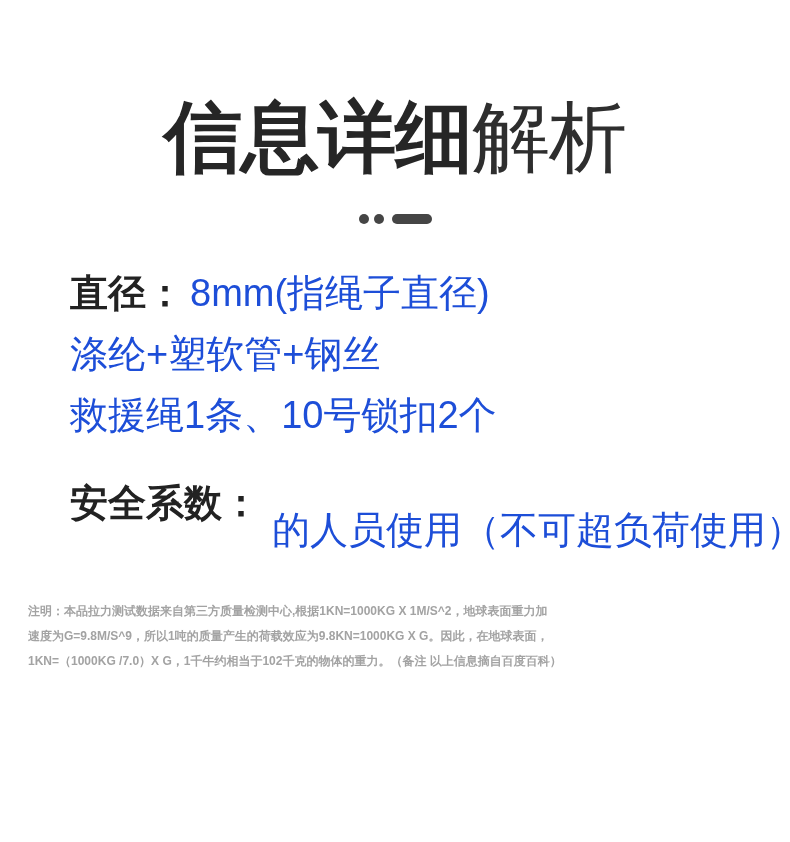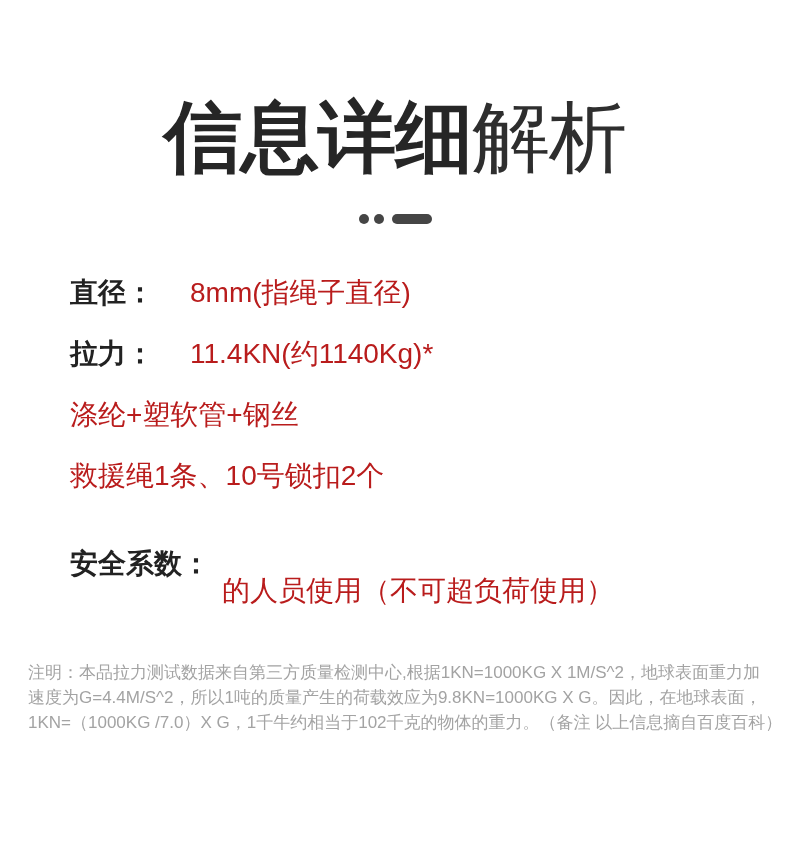--- a/index.html
+++ b/index.html
@@ -48,50 +48,51 @@
   }
 
   .specs {
     margin-top: 52px;
     padding-left: 70px;
     padding-right: 30px;
   }
   .spec-row {
     display: flex;
     align-items: flex-start;
-    font-size: 28px;
+    font-size: 38px;
     line-height: 34px;
     margin-bottom: 27px;
     white-space: nowrap;
   }
   .spec-label {
     font-weight: 800;
     color: #222222;
     min-width: 120px;
     flex-shrink: 0;
   }
   .spec-row-safety .spec-label { }
   .spec-value {
-    color: #b91c1c;
+    color: #1d4ed8;
     font-weight: 400;
   }
   .spec-value .line2 {
     display: block;
     margin-top: 27px;
     margin-left: 12px;
   }
 
   .note {
     margin-top: 52px;
     margin-left: 28px;
     width: 738px;
-    font-size: 17px;
+    font-size: 12px;
     line-height: 25px;
     color: #a3a3a3;
     letter-spacing: 0;
+    font-weight: bold;
   }
   .note-line { white-space: nowrap; }
 </style>
 </head>
 <body>
 
 <div class="page">
 
   <h1 class="title">
     <span class="title-bold">信息详细</span><span class="title-light">解析</span>
@@ -103,24 +104,20 @@
     <span class="bar"></span>
   </div>
 
   <div class="specs">
 
     <div class="spec-row">
       <div class="spec-label">直径：</div>
       <div class="spec-value">8mm(指绳子直径)</div>
     </div>
 
-    <div class="spec-row">
-      <div class="spec-label">拉力：</div>
-      <div class="spec-value">11.4KN(约1140Kg)*</div>
-    </div>
 
     <div class="spec-row">
       <div class="spec-value">涤纶+塑软管+钢丝</div>
     </div>
 
     <div class="spec-row">
       <div class="spec-value">救援绳1条、10号锁扣2个</div>
     </div>
 
     <div class="spec-row">
@@ -130,17 +127,17 @@
       <div class="spec-label">安全系数：</div>
       <div class="spec-value">
         <span class="line2">的人员使用（不可超负荷使用）</span>
       </div>
     </div>
 
   </div>
 
   <div class="note">
     <div class="note-line">注明：本品拉力测试数据来自第三方质量检测中心,根据1KN=1000KG X 1M/S^2，地球表面重力加</div>
-    <div class="note-line">速度为G=4.4M/S^2，所以1吨的质量产生的荷载效应为9.8KN=1000KG X G。因此，在地球表面，</div>
+    <div class="note-line">速度为G=9.8M/S^9，所以1吨的质量产生的荷载效应为9.8KN=1000KG X G。因此，在地球表面，</div>
     <div class="note-line">1KN=（1000KG /7.0）X G，1千牛约相当于102千克的物体的重力。（备注 以上信息摘自百度百科）</div>
   </div>
 
 </div>
 
 </body></html>

